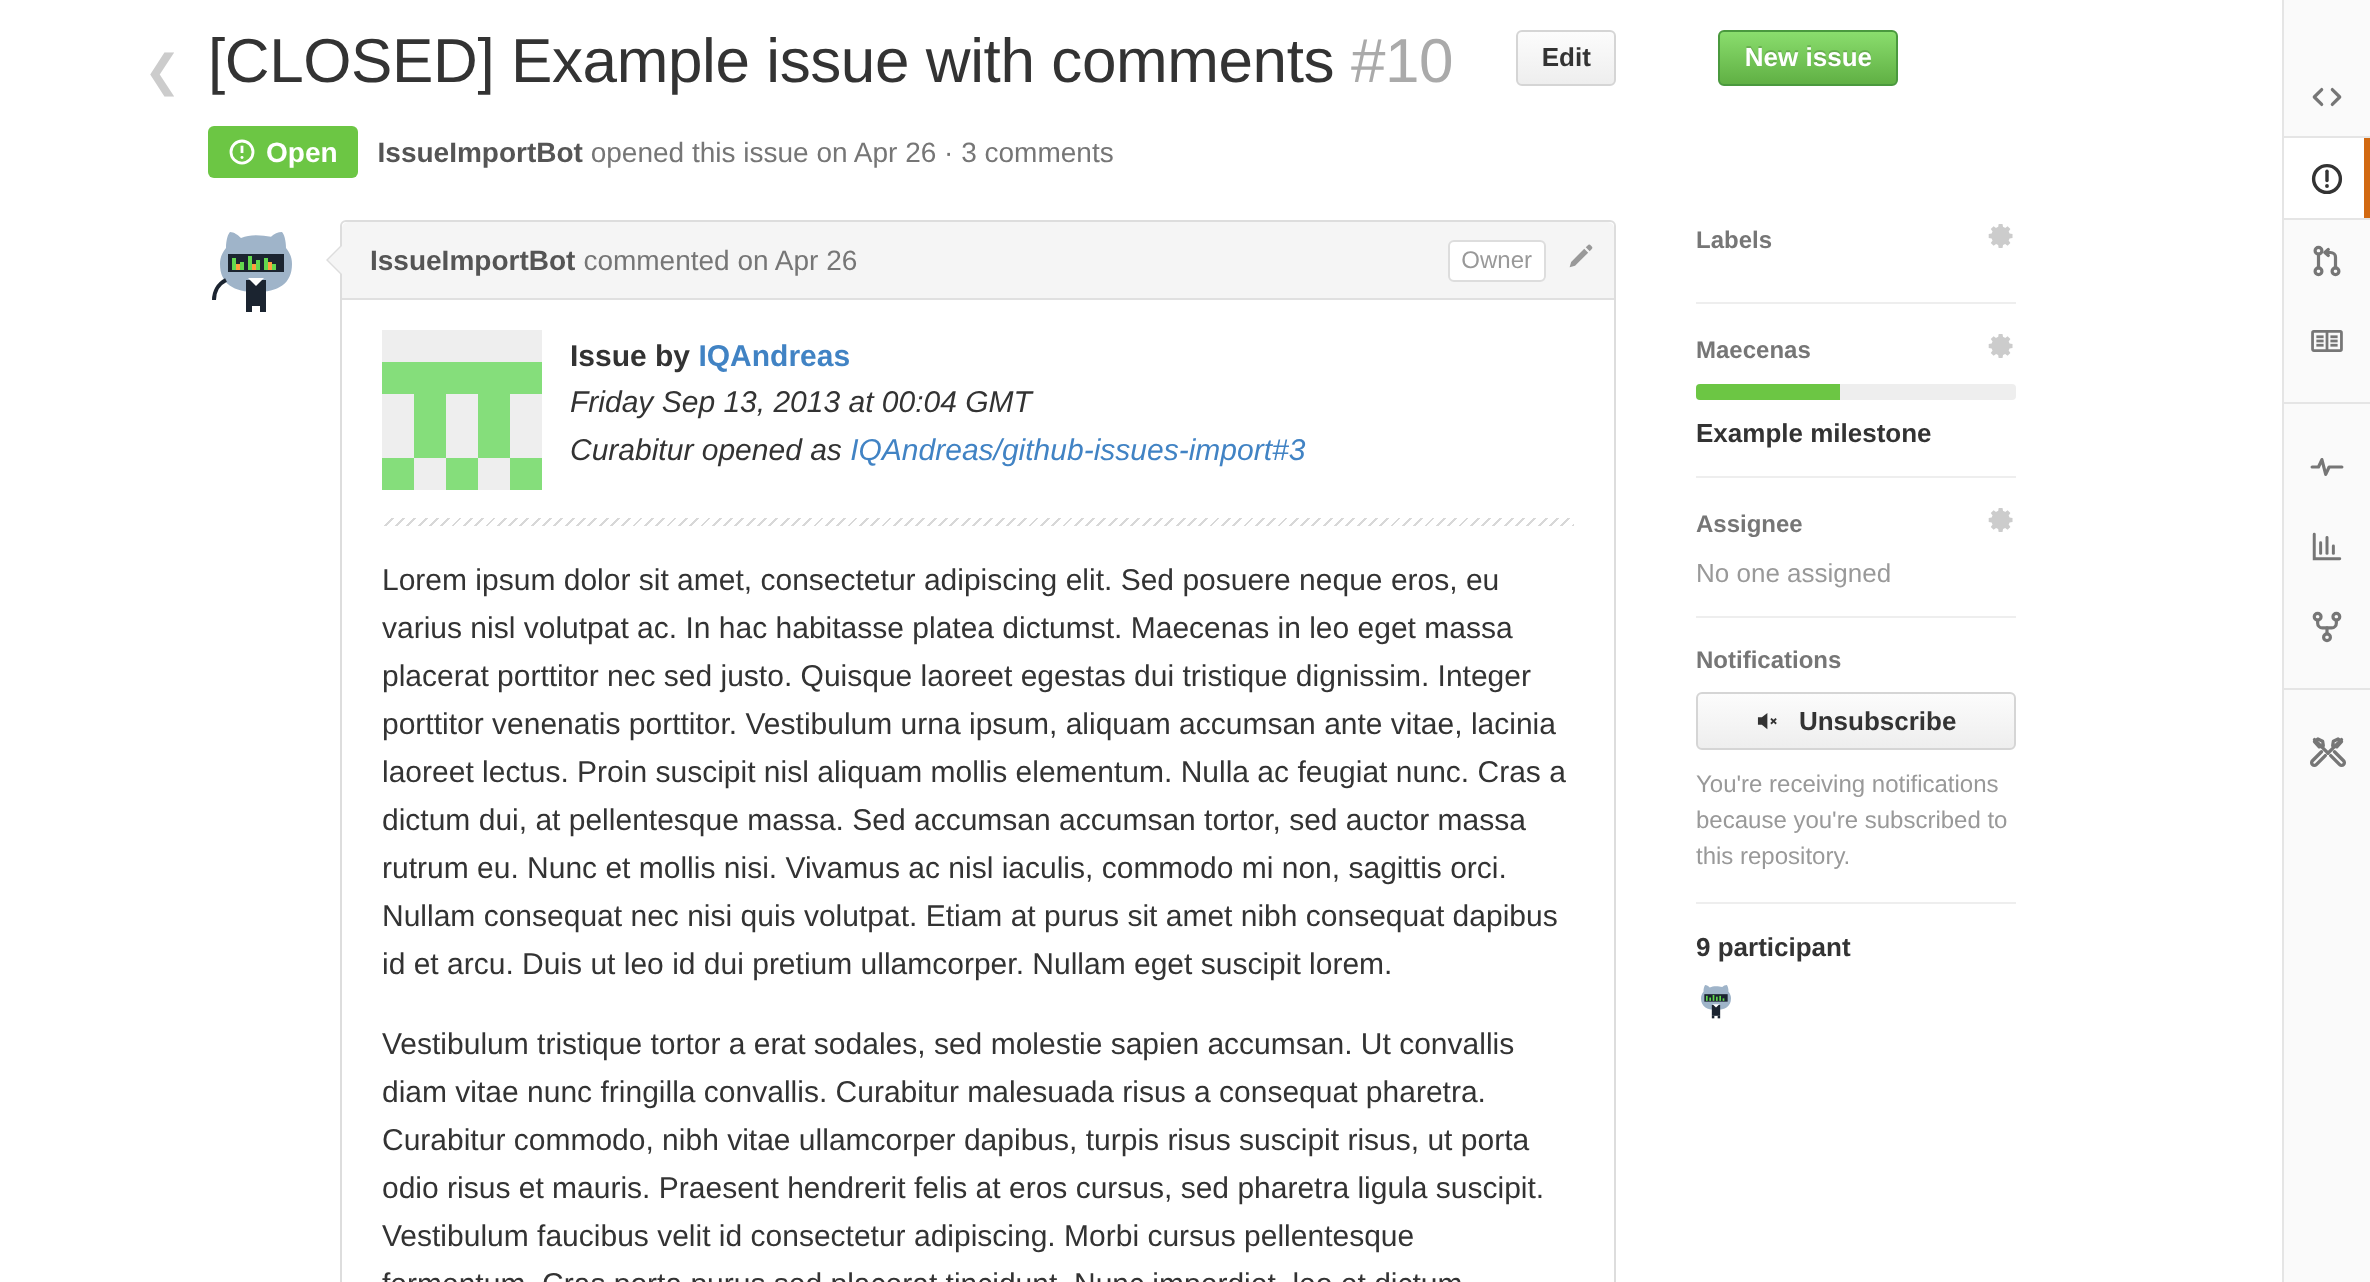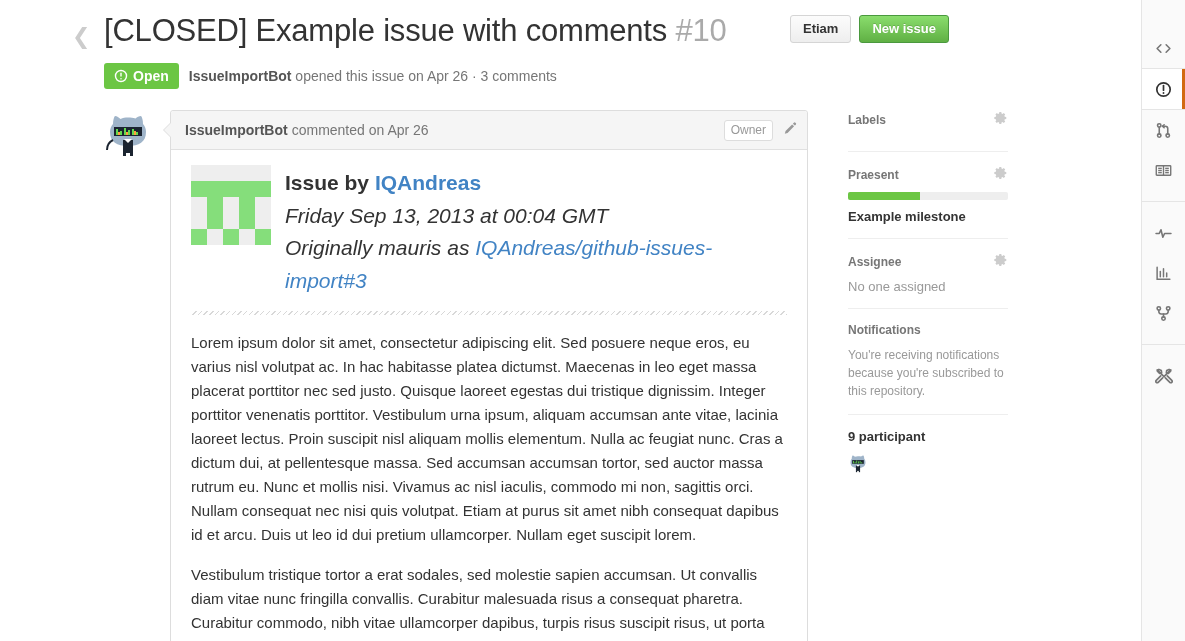--- a/index.html
+++ b/index.html
@@ -112,20 +112,21 @@
     background: linear-gradient(#fcfcfc, #eeeeee);
     color: #333;
     cursor: pointer;
     box-sizing: border-box;
   }
   .btn-green {
     border-color: #4a993e;
     background: linear-gradient(#8add6d, #60b044);
     color: #ffffff;
     text-shadow: 0 -1px 0 rgba(0,0,0,.15);
+    margin-left: 43px;
   }
   .meta-row {
     padding-left: 104px;
     margin-top: 14px;
     display: flex;
     align-items: center;
     font-size: 14px;
     color: #767676;
   }
   .state-badge {
@@ -238,21 +239,21 @@
   .identicon {
     width: 80px; height: 80px;
     background: #eeeeee;
     display: grid;
     grid-template-columns: repeat(5, 1fr);
     grid-template-rows: repeat(5, 1fr);
     flex: none;
   }
   .identicon i { display: block; }
   .import-lines { padding-top: 2px; }
-  .import-lines div { line-height: 1.55; font-size: 21px; }
+  .import-lines div { line-height: 1.55; font-size: 15px; }
   .import-by { font-weight: bold; color: #333; }
   .import-meta { font-style: italic; color: #333; }
   a.link { color: #4183c4; text-decoration: none; }
   .hr-slant {
     height: 4px;
     margin: 14px 0 16px 0;
     border: 0;
     padding: 0;
     background-image:
       repeating-linear-gradient(-45deg,
@@ -348,21 +349,21 @@
   <div class="header">
     <div class="title-row">
       <span class="back-arrow">❮</span>
       <h1 class="issue-title">
         <span>[CLOSED] Example issue with comments</span>
         <span class="issue-number">#10</span>
       </h1>
     </div>
 
     <div class="actions">
-      <button class="btn">Etiam</button>
+      <button class="btn">Edit</button>
       <button class="btn btn-green">New issue</button>
     </div>
 
     <div class="meta-row">
       <span class="state-badge">
         <span>
           <svg width="14" height="14" viewBox="0 0 16 16" fill="none" stroke="#ffffff" stroke-width="1.6">
             <circle cx="8" cy="8" r="6.3"></circle>
             <line x1="8" y1="4.4" x2="8" y2="8.6"></line>
             <circle cx="8" cy="11.2" r="0.85" fill="#ffffff" stroke="none"></circle>
@@ -453,21 +454,21 @@
                   <i style="background: rgb(133, 222, 123);"></i>
                   <i style="background: transparent;"></i>
                   <i style="background: rgb(133, 222, 123);"></i>
                 </div>
               <div class="import-lines">
                 <div>
                   <span class="import-by">Issue by </span><a class="link import-by" href="#">IQAndreas</a>
                 </div>
                 <div class="import-meta">Friday Sep 13, 2013 at 00:04 GMT</div>
                 <div class="import-meta">
-                  <span>Originally mauris as </span><a class="link" href="#">IQAndreas/github-issues-import#3</a>
+                  <span>Curabitur opened as </span><a class="link" href="#">IQAndreas/github-issues-import#3</a>
                 </div>
               </div>
             </div>
 
             <hr class="hr-slant">
 
             <p class="para">Lorem ipsum dolor sit amet, consectetur adipiscing elit. Sed posuere neque eros, eu varius nisl volutpat ac. In hac habitasse platea dictumst. Maecenas in leo eget massa placerat porttitor nec sed justo. Quisque laoreet egestas dui tristique dignissim. Integer porttitor venenatis porttitor. Vestibulum urna ipsum, aliquam accumsan ante vitae, lacinia laoreet lectus. Proin suscipit nisl aliquam mollis elementum. Nulla ac feugiat nunc. Cras a dictum dui, at pellentesque massa. Sed accumsan accumsan tortor, sed auctor massa rutrum eu. Nunc et mollis nisi. Vivamus ac nisl iaculis, commodo mi non, sagittis orci. Nullam consequat nec nisi quis volutpat. Etiam at purus sit amet nibh consequat dapibus id et arcu. Duis ut leo id dui pretium ullamcorper. Nullam eget suscipit lorem.</p>
             <p class="para">Vestibulum tristique tortor a erat sodales, sed molestie sapien accumsan. Ut convallis diam vitae nunc fringilla convallis. Curabitur malesuada risus a consequat pharetra. Curabitur commodo, nibh vitae ullamcorper dapibus, turpis risus suscipit risus, ut porta odio risus et mauris. Praesent hendrerit felis at eros cursus, sed pharetra ligula suscipit. Vestibulum faucibus velit id consectetur adipiscing. Morbi cursus pellentesque fermentum. Cras porta purus sed placerat tincidunt. Nunc imperdiet, leo et dictum vulputate, nisl risus molestie lacus, in tristique diam ipsum id sem. Phasellus sit amet tristique erat, id ornare urna. Sed sollicitudin, diam eget cursus mattis, purus turpis aliquet velit, a eleifend magna turpis</p>
           </div>
         </div>
@@ -483,21 +484,21 @@
             <svg width="14" height="14" viewBox="0 0 16 16" fill="#ccc">
               <path d="M8 5.2A2.8 2.8 0 1 0 8 10.8 2.8 2.8 0 0 0 8 5.2zm0 4.3a1.5 1.5 0 1 1 0-3 1.5 1.5 0 0 1 0 3z"></path>
               <path d="M14 9.1v-2.2l-1.7-.3a4.6 4.6 0 0 0-.5-1.2l1-1.4-1.6-1.6-1.4 1a4.6 4.6 0 0 0-1.2-.5L8.3 1.2H6.1l-.3 1.7a4.6 4.6 0 0 0-1.2.5l-1.4-1-1.6 1.6 1 1.4a4.6 4.6 0 0 0-.5 1.2l-1.7.3v2.2l1.7.3c.1.4.3.8.5 1.2l-1 1.4 1.6 1.6 1.4-1c.4.2.8.4 1.2.5l.3 1.7h2.2l.3-1.7c.4-.1.8-.3 1.2-.5l1.4 1 1.6-1.6-1-1.4c.2-.4.4-.8.5-1.2L14 9.1z"></path>
             </svg>
           </span>
         </div>
       </div>
 
       <div class="side-section">
         <div class="side-head">
-          <span>Praesent</span>
+          <span>Maecenas</span>
           <span class="gear-icon">
             <svg width="14" height="14" viewBox="0 0 16 16" fill="#ccc">
               <path d="M8 5.2A2.8 2.8 0 1 0 8 10.8 2.8 2.8 0 0 0 8 5.2zm0 4.3a1.5 1.5 0 1 1 0-3 1.5 1.5 0 0 1 0 3z"></path>
               <path d="M14 9.1v-2.2l-1.7-.3a4.6 4.6 0 0 0-.5-1.2l1-1.4-1.6-1.6-1.4 1a4.6 4.6 0 0 0-1.2-.5L8.3 1.2H6.1l-.3 1.7a4.6 4.6 0 0 0-1.2.5l-1.4-1-1.6 1.6 1 1.4a4.6 4.6 0 0 0-.5 1.2l-1.7.3v2.2l1.7.3c.1.4.3.8.5 1.2l-1 1.4 1.6 1.6 1.4-1c.4.2.8.4 1.2.5l.3 1.7h2.2l.3-1.7c.4-.1.8-.3 1.2-.5l1.4 1 1.6-1.6-1-1.4c.2-.4.4-.8.5-1.2L14 9.1z"></path>
             </svg>
           </span>
         </div>
         <div class="progress">
             <i style="width: 45%; background: rgb(108, 198, 68);"></i>
           </div>
@@ -514,20 +515,28 @@
             </svg>
           </span>
         </div>
         <div class="muted">No one assigned</div>
       </div>
 
       <div class="side-section">
         <div class="side-head">
           <span>Notifications</span>
         </div>
+        <button class="unsub-btn">
+          <span>
+            <svg width="13" height="13" viewBox="0 0 16 16" fill="#333">
+              <path d="M7 3L3.6 5.7H1.2v4.6h2.4L7 13V3z"></path>
+              <path d="M9.6 6.1l1.2 1.2 1.2-1.2.8.8-1.2 1.2 1.2 1.2-.8.8-1.2-1.2-1.2 1.2-.8-.8 1.2-1.2L8.8 6.9l.8-.8z"></path>
+            </svg>
+          </span><span>Unsubscribe</span>
+        </button>
         <div class="note">You're receiving notifications because you're subscribed to this repository.</div>
       </div>
 
       <div class="side-section">
         <div class="participants-head">9 participant</div>
         <div class="p-avatar">
           <svg width="20" height="20" viewBox="0 0 48 48">
             <g fill="#9fb4c9">
               <path d="M9 14c0-4 1-7 2-8 2 0 4 1.5 5.5 3C19 8 21 7.6 24 7.6s5 .4 7.5.8C33 7 35 6 37 6c1 1 2 4 2 8 2 2.4 3 5 3 8 0 10-7 14-18 14S6 32 6 22c0-3 1-5.6 3-8z"></path>
             </g>

